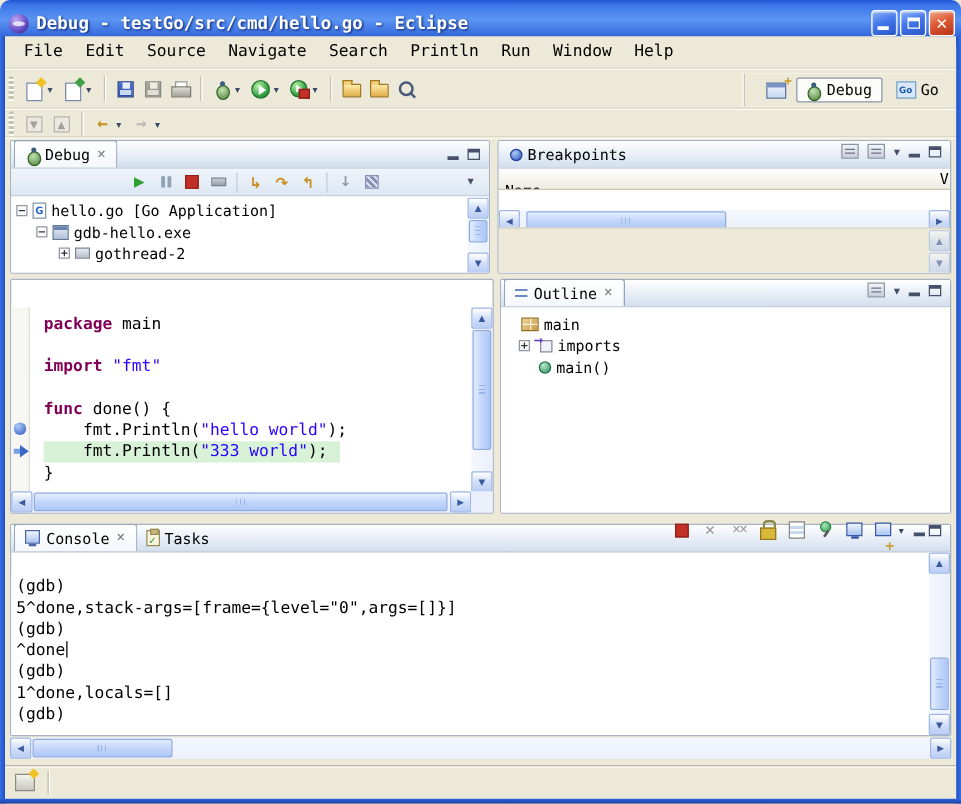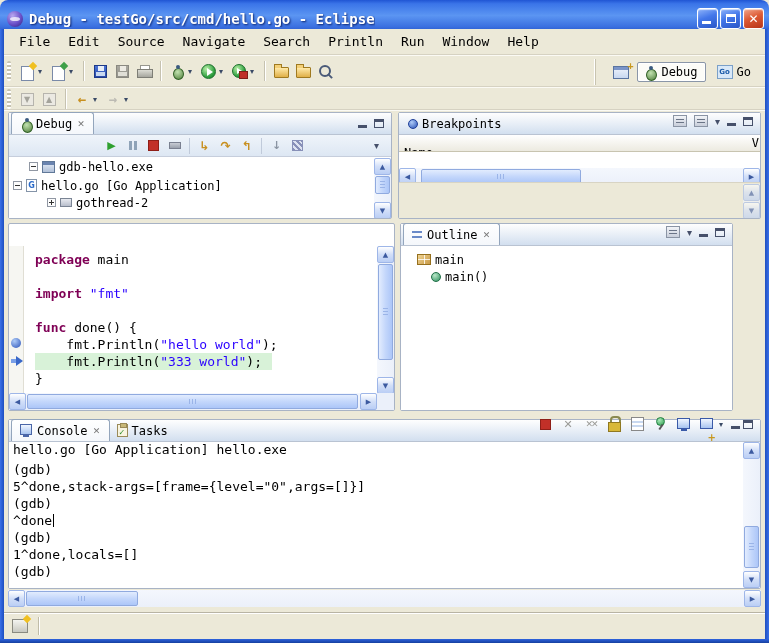--- a/index.html
+++ b/index.html
@@ -377,29 +377,29 @@
       <span class="dbsep"></span>
       <span class="dbi i-stepinto"></span>
       <span class="dbi i-stepover"></span>
       <span class="dbi i-stepreturn"></span>
       <span class="dbsep"></span>
       <span class="dbi i-dropframe"></span>
       <span class="dbi i-stepfilters"></span>
       <span class="dbi vchev" style="margin-left:auto;margin-right:4px"></span>
     </div>
     <div class="view-content" style="top:45px">
+      <div class="tree-row" style="padding-left:4px;margin-top:2px">
+        <span class="exp"></span>
+        <span class="i-gofile"></span>
+        <span able="false">hello.go [Go Application]</span>
+      </div>
       <div class="tree-row" style="padding-left:20px">
         <span class="exp"></span>
         <span class="i-proc"></span>
         <span>gdb-hello.exe</span>
-      </div>
-      <div class="tree-row" style="padding-left:4px;margin-top:2px">
-        <span class="exp"></span>
-        <span class="i-gofile"></span>
-        <span able="false">hello.go [Go Application]</span>
       </div>
       <div class="tree-row" style="padding-left:38px">
         <span class="exp plus"></span>
         <span class="i-thread"></span>
         <span>gothread-2</span>
       </div>
       <div class="sb-v" style="right:0;top:0;width:17px;height:61px">
         <span class="sbb a-u"></span>
         <span class="thumb-v" style="top:18px;height:18px"></span>
         <span class="sbb a-d"></span>
@@ -461,38 +461,43 @@
       <span class="sbb a-d"></span>
     </div>
     <div class="sb-h" style="left:0;bottom:0;width:368px;height:17px">
       <span class="sbb a-l"></span>
       <span class="thumb-h" style="left:18px;width:331px"></span>
       <span class="sbb a-r"></span>
     </div>
     <div class="corner" style="right:0;bottom:0;width:17px;height:17px"></div>
   </div>
 
-  <div class="view" style="left:400px;top:223px;width:333px;height:188px">
+  <div class="view" style="left:400px;top:223px;width:361px;height:188px">
     <div class="view-titlebar">
       <div class="tab selected">
         <span class="i-outlinetab"></span>
         <span>Outline</span>
         <span class="tab-close"></span>
       </div>
       <div class="view-btns">
         <span class="i-grey"></span>
         <span class="vbtn vchev"></span>
         <span class="vbtn vmin"></span>
         <span class="vbtn vmax"></span>
       </div>
     </div>
     <div class="view-content" style="top:22px">
       <div class="tree-row" style="padding-left:16px;margin-top:5px">
         <span class="i-pkg"></span>
         <span>main</span>
+      </div>
+      <div class="tree-row" style="padding-left:14px">
+        <span class="exp plus"></span>
+        <span class="i-import"></span>
+        <span>imports</span>
       </div>
       <div class="tree-row" style="padding-left:30px">
         <span class="i-func"></span>
         <span>main()</span>
       </div>
     </div>
   </div>
 
   <div class="view" style="left:8px;top:419px;width:753px;height:170px">
     <div class="view-titlebar">
@@ -516,21 +521,20 @@
             <span class="i-monitor"></span>
           </span>
         <span class="cbi">
             <span class="i-monitor plus"></span>
           </span>
         <span class="tchev"></span>
         <span class="vbtn vmin"></span>
         <span class="vbtn vmax"></span>
       </div>
     </div>
-    <div class="con-desc">hello.go [Go Application] hello.exe</div>
     <div class="con-out">
       <div class="con-line"><span>(gdb)</span></div>
       <div class="con-line"><span>5^done,stack-args=[frame={level="0",args=[]}]</span></div>
       <div class="con-line"><span>(gdb)</span></div>
       <div class="con-line"><span>^done</span><span class="caret"></span></div>
       <div class="con-line"><span>(gdb)</span></div>
       <div class="con-line"><span>1^done,locals=[]</span></div>
       <div class="con-line"><span>(gdb)</span></div>
     </div>
     <div class="sb-v" style="right:0;top:22px;width:17px;height:146px">

